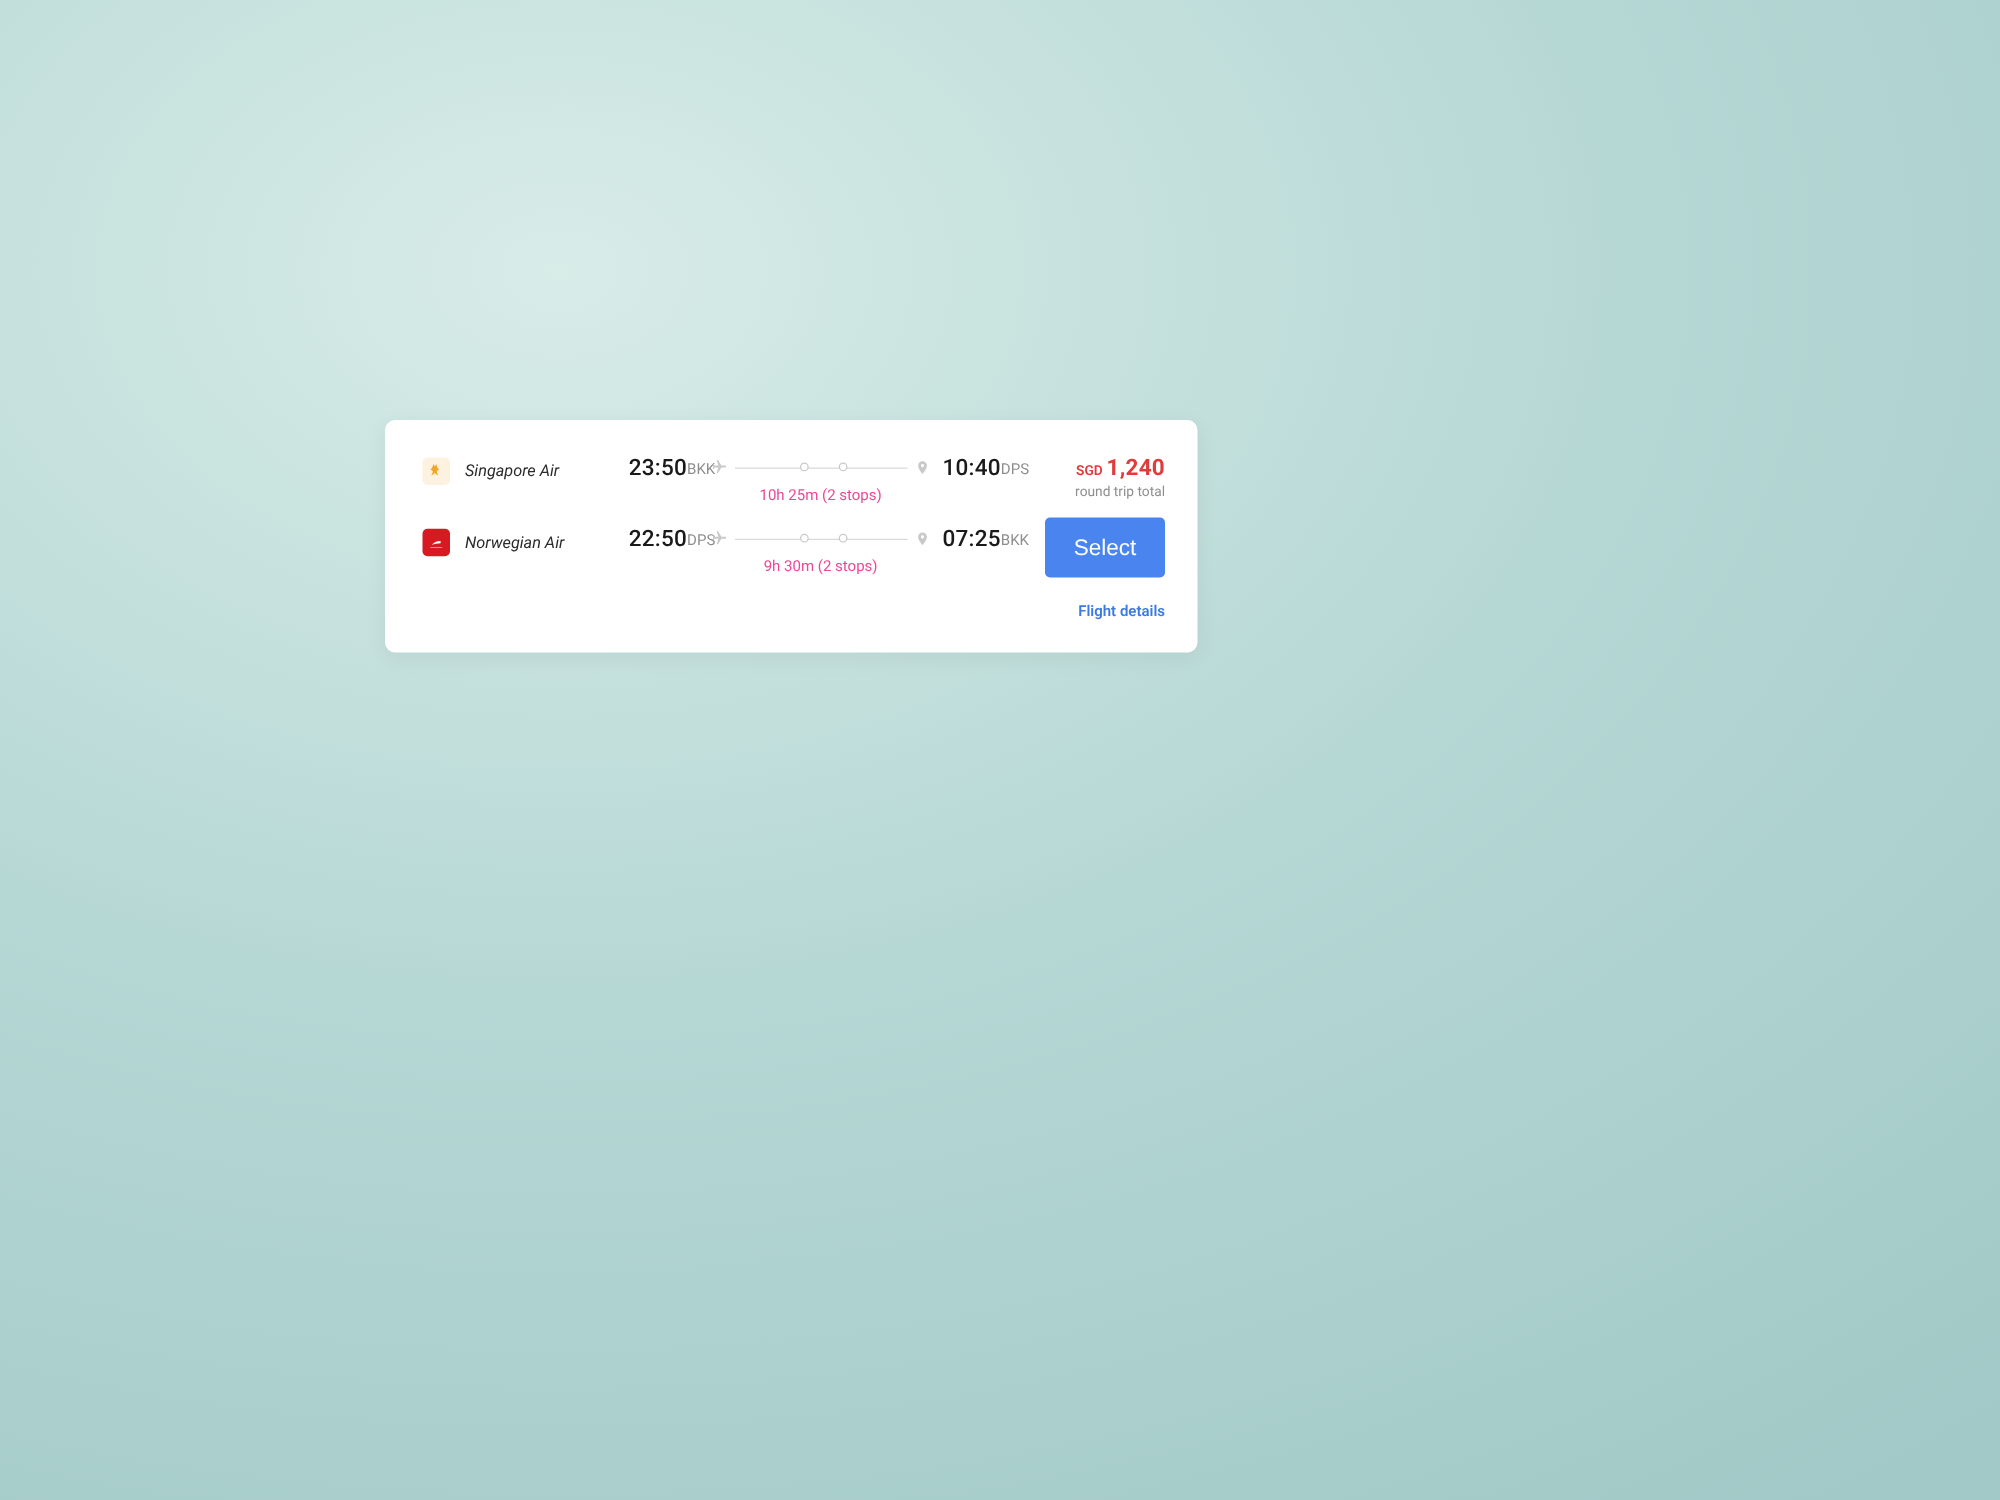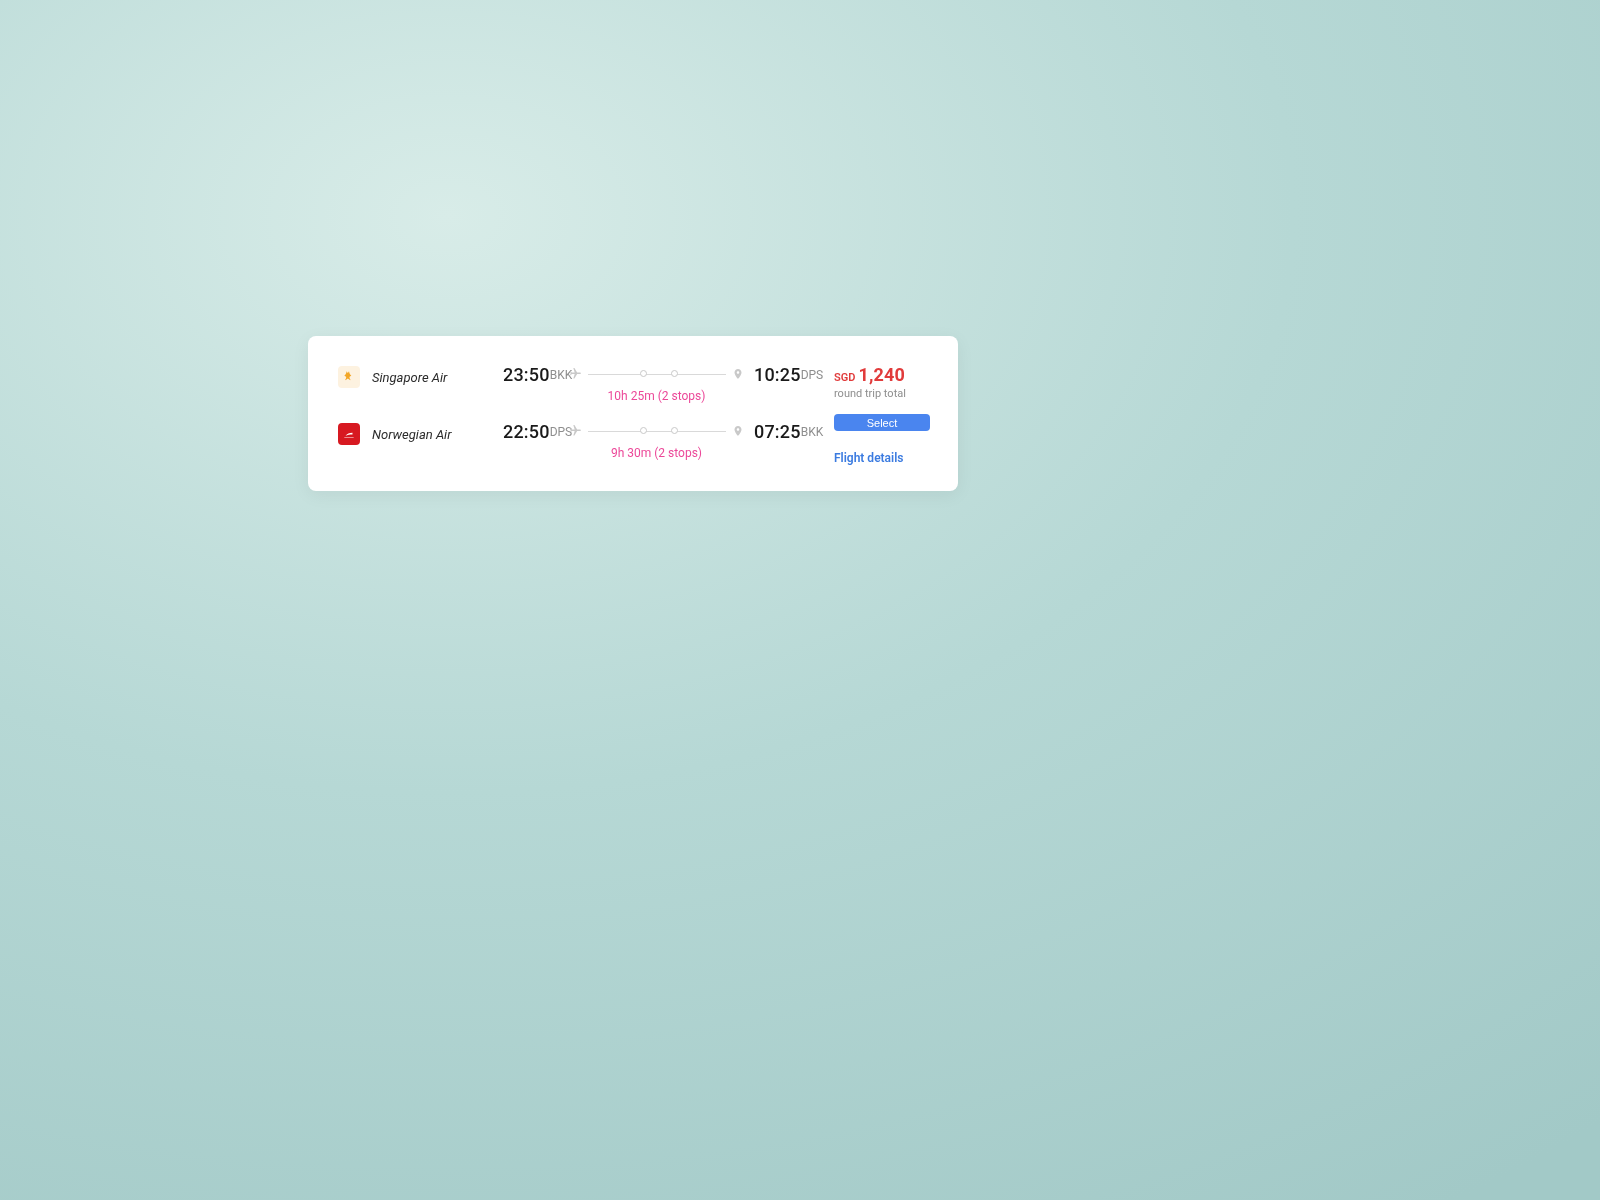--- a/index.html
+++ b/index.html
@@ -121,42 +121,42 @@
   .duration {
     font-size: 12px;
     color: #ec4899;
     margin-top: 5px;
   }
   .side {
     width: 98px;
     flex-shrink: 0;
     display: flex;
     flex-direction: column;
-    align-items: flex-start;
+    align-items: flex-end;
   }
   .price {
     color: #e13b3b;
     display: flex;
     align-items: baseline;
     gap: 3px;
   }
   .price-currency { font-size: 11px; font-weight: 600; }
   .price-amount { font-size: 18px; font-weight: 700; letter-spacing: 0.2px; }
   .price-sub {
     font-size: 11px;
     color: #8e8e8e;
     margin-top: 2px;
   }
   .select-btn {
     margin-top: 14px;
     width: 96px;
-    height: 17px;
+    height: 48px;
     background: #4a85ef;
     color: #fff;
-    font-size: 11px;
+    font-size: 18px;
     font-weight: 500;
     border: none;
     border-radius: 4px;
     cursor: pointer;
   }
   .details-link {
     font-size: 12px;
     font-weight: 600;
     color: #3b7be0;
     margin-top: 20px;
@@ -195,21 +195,21 @@
           </div>
           <span class="pin-icon">
             <svg width="12" height="12" viewBox="0 0 24 24" fill="currentColor">
                 <path d="M12 2C8.13 2 5 5.13 5 9c0 5.25 7 13 7 13s7-7.75 7-13c0-3.87-3.13-7-7-7zm0 9.5c-1.38 0-2.5-1.12-2.5-2.5S10.62 6.5 12 6.5s2.5 1.12 2.5 2.5S13.38 11.5 12 11.5z"></path>
               </svg>
           </span>
         </div>
         <span class="duration">10h 25m (2 stops)</span>
       </div>
       <div class="timecol arrive">
-        <span class="time">10:25</span>
+        <span class="time">10:40</span>
         <span class="code">DPS</span>
       </div>
     </div>
 
     <div class="leg">
       <div class="airline">
         <div class="airline-logo ek">
           <svg width="14" height="14" viewBox="0 0 24 24" fill="currentColor">
               <path d="M4 18h16v1H4zM6 15c3-3 6-5 12-5v3c-5 0-8 1-12 2z"></path>
             </svg>

